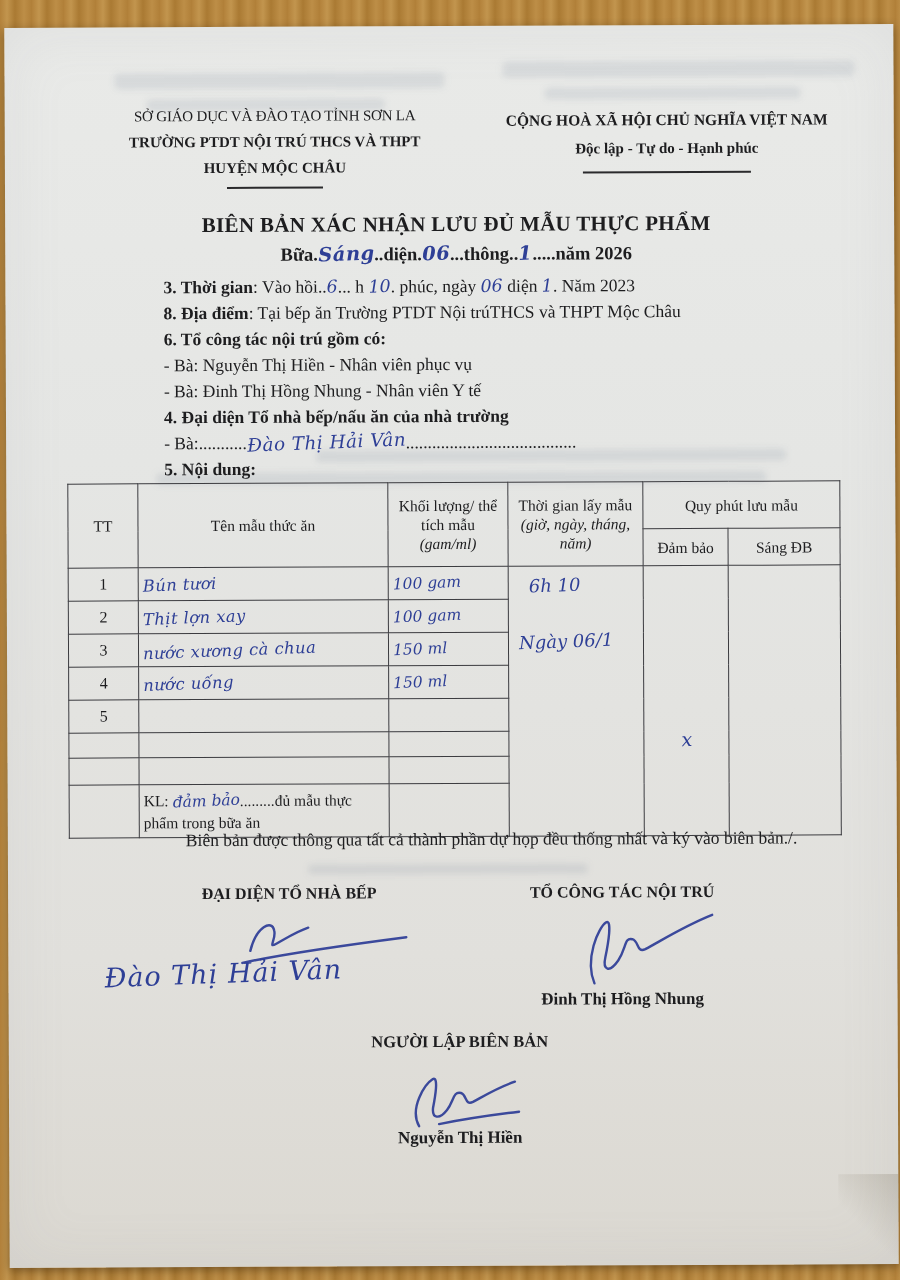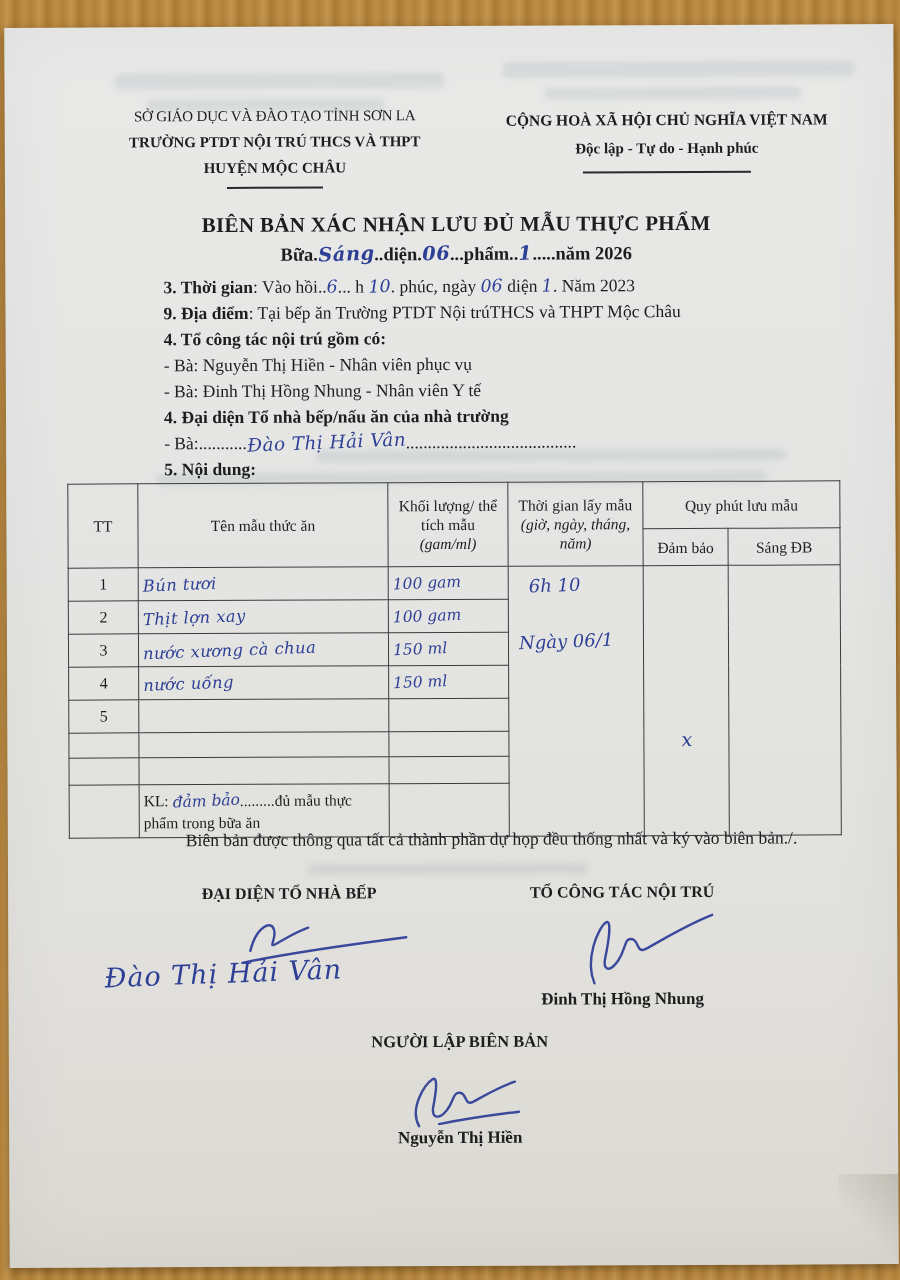--- a/index.html
+++ b/index.html
@@ -86,33 +86,33 @@
   </div>
   <div class="org-right">
     <div class="l1">CỘNG HOÀ XÃ HỘI CHỦ NGHĨA VIỆT NAM</div>
     <div class="l2">Độc lập - Tự do - Hạnh phúc</div>
     <div class="rule"></div>
   </div>
 
   <div class="title-block">
     <div class="doc-title">BIÊN BẢN XÁC NHẬN LƯU ĐỦ MẪU THỰC PHẨM</div>
     <div class="doc-subtitle">
-      <span>Bữa.</span><span class="hw hw-lg">Sáng</span><span>..diện.</span><span class="hw hw-lg">06</span><span>...phẩm..</span><span class="hw hw-lg">1</span><span>.....năm 2026</span>
+      <span>Bữa.</span><span class="hw hw-lg">Sáng</span><span>..diện.</span><span class="hw hw-lg">06</span><span>...thông..</span><span class="hw hw-lg">1</span><span>.....năm 2026</span>
     </div>
   </div>
 
   <div class="list">
     <div>
       <span class="b">3. Thời gian</span><span>: Vào hồi..</span><span class="hw">6</span><span>... h </span><span class="hw">10</span><span>. phúc, ngày </span><span class="hw">06</span><span> diện </span><span class="hw">1</span><span>. Năm 2023</span>
     </div>
     <div>
-      <span class="b">9. Địa điểm</span><span>: Tại bếp ăn Trường PTDT Nội trúTHCS và THPT Mộc Châu</span>
-    </div>
-    <div>
-      <span class="b">4. Tổ công tác nội trú gồm có:</span>
+      <span class="b">8. Địa điểm</span><span>: Tại bếp ăn Trường PTDT Nội trúTHCS và THPT Mộc Châu</span>
+    </div>
+    <div>
+      <span class="b">6. Tổ công tác nội trú gồm có:</span>
     </div>
     <div>- Bà: Nguyễn Thị Hiền - Nhân viên phục vụ</div>
     <div>- Bà: Đinh Thị Hồng Nhung - Nhân viên Y tế</div>
     <div>
       <span class="b">4. Đại diện Tổ nhà bếp/nấu ăn của nhà trường</span>
     </div>
     <div>
       <span>- Bà:...........</span><span class="hw hw-lg">Đào Thị Hải Vân</span><span>.......................................</span>
     </div>
     <div>

